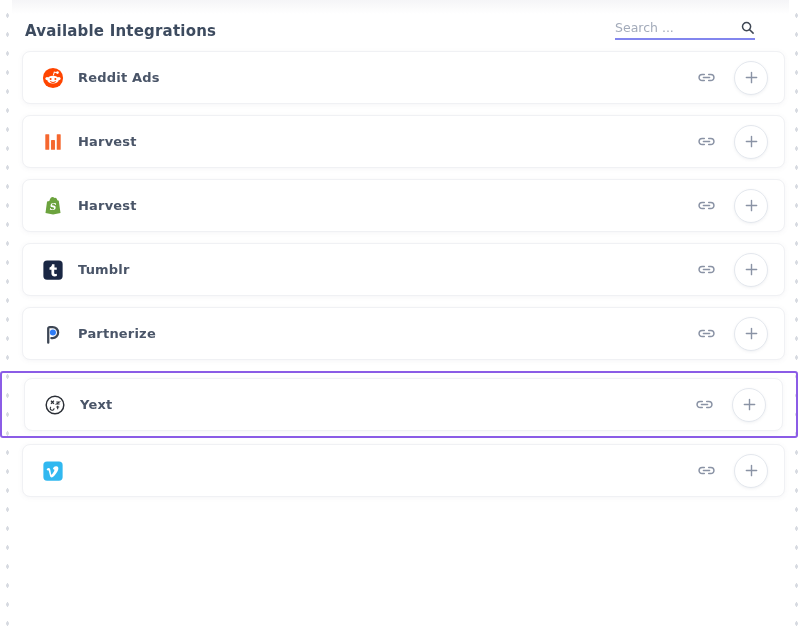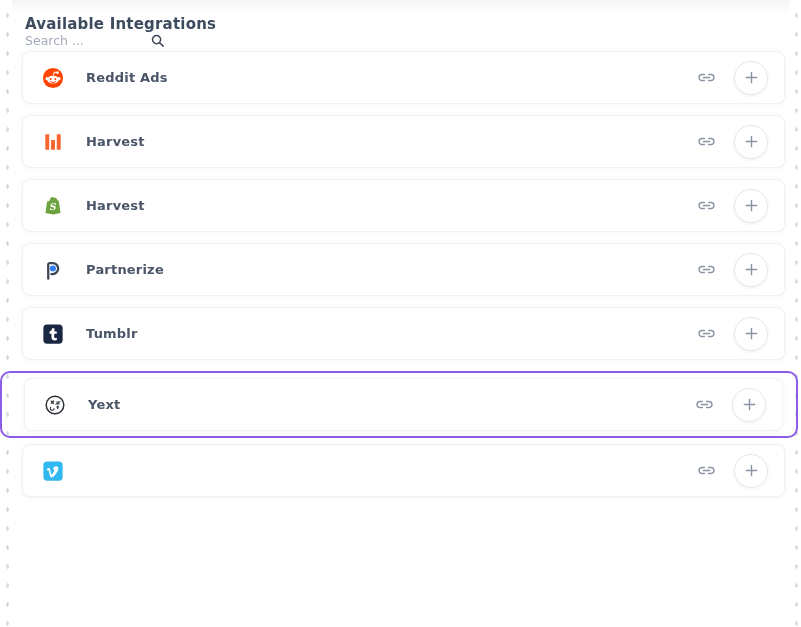--- a/index.html
+++ b/index.html
@@ -20,74 +20,72 @@
   .dot-strip.left  { left: 0; }
   .dot-strip.right { right: 0; }
 
   .panel {
     position: absolute; left: 12px; right: 12px; top: 0; bottom: 0;
     background: #ffffff; z-index: 1;
     background-image: linear-gradient(#f5f5f7, #ffffff 14px);
   }
 
   .header {
-    display: flex; justify-content: space-between; align-items: flex-start;
+    display: flex; justify-content: space-between; align-items: center;
     padding: 13px 34px 0 13px;
     height: 46px;
-    flex-direction: column;
   }
   .page-title {
     font-size: 15px; font-weight: 700; color: #3d4b5f; letter-spacing: .2px;
     padding-top: 2px;
   }
   .search-wrap {
     display: flex; align-items: center;
     width: 140px;
     border-bottom: 2px solid var(--underline, #8286ee);
-    padding-bottom: 12px;
+    padding-bottom: 3px;
   }
   .search-input {
     border: none; outline: none; background: transparent;
     flex: 1; min-width: 0;
     font-family: inherit; font-size: 12.5px; color: #4a5568;
   }
   .search-input::placeholder { color: #a3abba; }
   .search-icon { flex: 0 0 auto; display: inline-flex; margin-left: 6px; }
 
   .list { padding: 5px 4px 0 10px; position: relative; }
 
   .row {
     height: 53px;
     background: #fff;
     border: 1px solid #f0f1f4;
     border-radius: 8px;
     box-shadow: 0 1px 5px rgba(110,120,140,.07);
     display: flex; align-items: center;
     padding: 0 16px 0 19px;
     margin-bottom: 11px;
-    gap: 8px;
   }
   .icon-slot { width: 22px; height: 22px; display: inline-flex; margin-right: 14px; flex: 0 0 auto; }
   .icon-slot svg { width: 22px; height: 22px; }
   .row-label {
     font-size: 13px; font-weight: 600; color: #4a5568; letter-spacing: .2px;
   }
   .row-actions { margin-left: auto; display: flex; align-items: center; }
   .link-btn { display: inline-flex; margin-right: 17px; cursor: pointer; }
   .add-btn {
     width: 34px; height: 34px; border-radius: 50%;
     background: #fff; border: 1px solid #e4e8ee;
     box-shadow: 0 1px 3px rgba(110,120,140,.10);
     display: inline-flex; align-items: center; justify-content: center;
     cursor: pointer; padding: 0;
   }
 
   .highlight-wrap {
     border: 2px solid var(--accent, #8b5ce6);
-    border-radius: 10px;
+    border-radius: 3px;
     margin: 0 -13px 6px -22px;
     padding: 5px 13px 5px 22px;
     background: transparent;
   }
   .highlight-wrap .row { margin-bottom: 0; }
 </style>
 </head>
 <body>
 
 <div class="dot-strip left"></div>
@@ -192,51 +190,51 @@
           </svg>
         </span>
       </button>
     </span>
   </div>
 
 
   <div class="row">
     <span class="icon-slot">
           <svg viewBox="0 0 24 24">
+    <rect x="1.5" y="1.5" width="21" height="21" rx="4" fill="#1a2744"></rect>
+    <path d="M13.6 5.8 h-2.7 c0 1.9-1 3.1-2.7 3.5 v2.3 h2.1 v4.1 c0 2.1 1.5 3.3 3.5 3.3 .9 0 1.8-.2 2.4-.5 v-2.5 c-.5.2-1 .4-1.5.4 -1 0-1.4-.6-1.4-1.5 v-3.3 h2.8 V9.3 h-2.5 Z" fill="#ffffff"></path>
+  </svg>
+        </span>
+    <span class="row-label">Tumblr</span>
+    <span class="row-actions">
+      <span class="link-btn">
+        <svg width="21" height="21" viewBox="0 0 24 24" fill="none" stroke="#8a93a5" stroke-width="1.7" stroke-linecap="round">
+          <path d="M9.5 8.5 H7 a3.5 3.5 0 0 0 0 7 h2.5"></path>
+          <path d="M14.5 8.5 H17 a3.5 3.5 0 0 1 0 7 h-2.5"></path>
+          <path d="M8.5 12 h7"></path>
+        </svg>
+      </span>
+      <button class="add-btn">
+        <span style="display:inline-flex;">
+          <svg width="15" height="15" viewBox="0 0 16 16" stroke="#8a93a5" stroke-width="1.5" stroke-linecap="round">
+            <path d="M8 2.5 V13.5 M2.5 8 H13.5"></path>
+          </svg>
+        </span>
+      </button>
+    </span>
+  </div>
+
+  <div class="row">
+    <span class="icon-slot">
+          <svg viewBox="0 0 24 24">
     <path d="M6.8 21.5 V6 a1.6 1.6 0 0 1 1.6-1.6 H11.6 a6 6 0 0 1 0 12 h-1.4" fill="none" stroke="#3d4654" stroke-width="2.5" stroke-linecap="round"></path>
     <circle cx="11.9" cy="10.4" r="3.3" fill="#2e7cf6"></circle>
   </svg>
         </span>
     <span class="row-label">Partnerize</span>
-    <span class="row-actions">
-      <span class="link-btn">
-        <svg width="21" height="21" viewBox="0 0 24 24" fill="none" stroke="#8a93a5" stroke-width="1.7" stroke-linecap="round">
-          <path d="M9.5 8.5 H7 a3.5 3.5 0 0 0 0 7 h2.5"></path>
-          <path d="M14.5 8.5 H17 a3.5 3.5 0 0 1 0 7 h-2.5"></path>
-          <path d="M8.5 12 h7"></path>
-        </svg>
-      </span>
-      <button class="add-btn">
-        <span style="display:inline-flex;">
-          <svg width="15" height="15" viewBox="0 0 16 16" stroke="#8a93a5" stroke-width="1.5" stroke-linecap="round">
-            <path d="M8 2.5 V13.5 M2.5 8 H13.5"></path>
-          </svg>
-        </span>
-      </button>
-    </span>
-  </div>
-
-  <div class="row">
-    <span class="icon-slot">
-          <svg viewBox="0 0 24 24">
-    <rect x="1.5" y="1.5" width="21" height="21" rx="4" fill="#1a2744"></rect>
-    <path d="M13.6 5.8 h-2.7 c0 1.9-1 3.1-2.7 3.5 v2.3 h2.1 v4.1 c0 2.1 1.5 3.3 3.5 3.3 .9 0 1.8-.2 2.4-.5 v-2.5 c-.5.2-1 .4-1.5.4 -1 0-1.4-.6-1.4-1.5 v-3.3 h2.8 V9.3 h-2.5 Z" fill="#ffffff"></path>
-  </svg>
-        </span>
-    <span class="row-label">Tumblr</span>
     <span class="row-actions">
       <span class="link-btn">
         <svg width="21" height="21" viewBox="0 0 24 24" fill="none" stroke="#8a93a5" stroke-width="1.7" stroke-linecap="round">
           <path d="M9.5 8.5 H7 a3.5 3.5 0 0 0 0 7 h2.5"></path>
           <path d="M14.5 8.5 H17 a3.5 3.5 0 0 1 0 7 h-2.5"></path>
           <path d="M8.5 12 h7"></path>
         </svg>
       </span>
       <button class="add-btn">
         <span style="display:inline-flex;">

